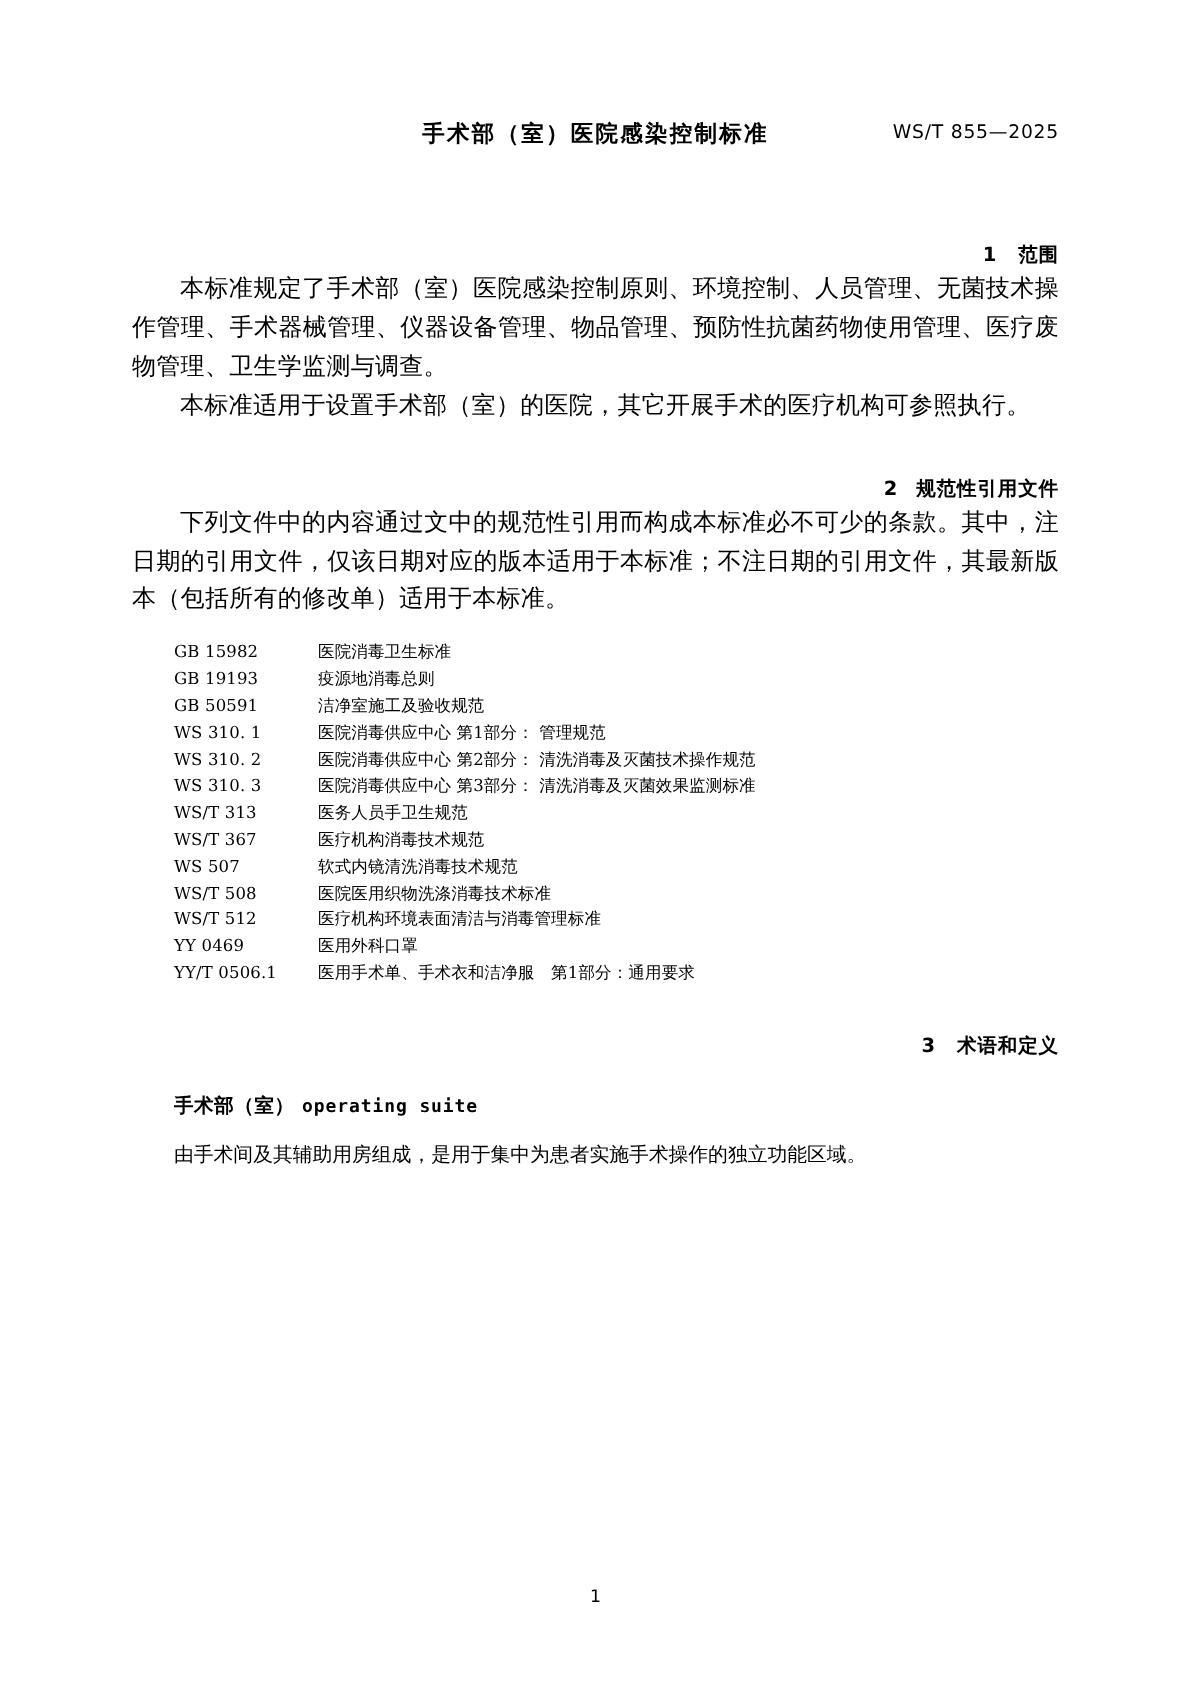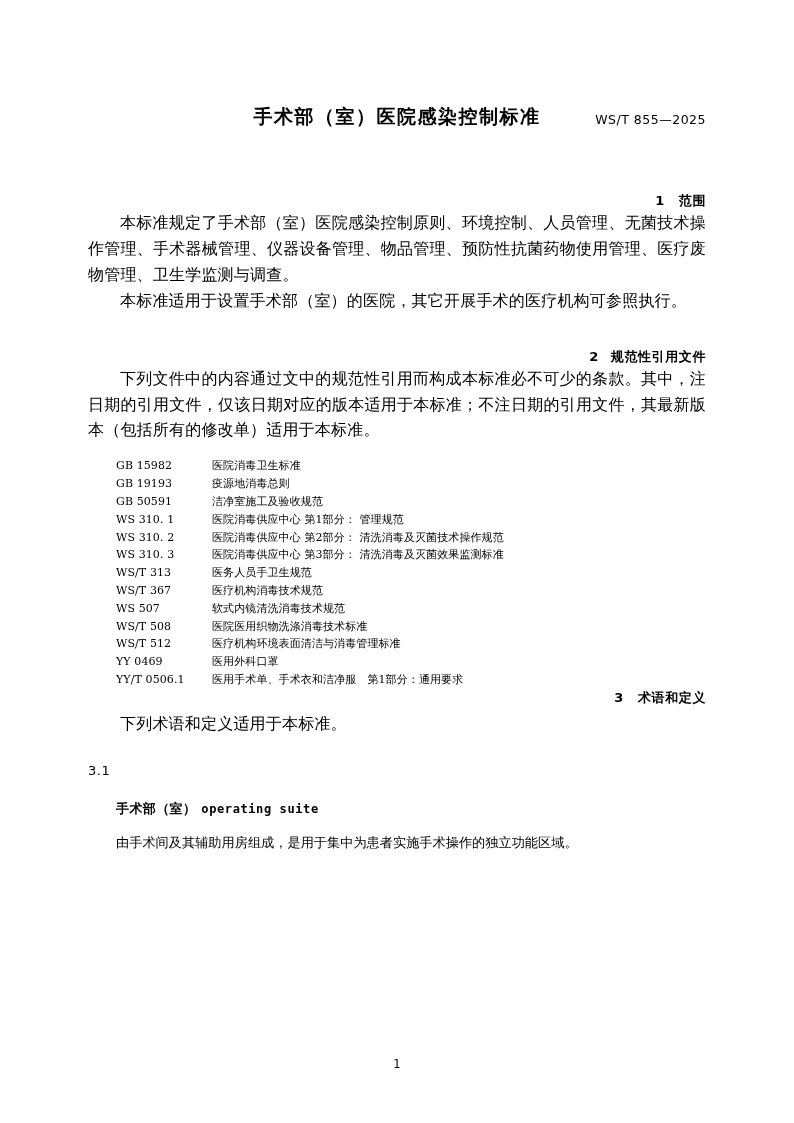--- a/index.html
+++ b/index.html
@@ -17,47 +17,47 @@
   }
   .page {
     position: relative;
     width: 794px;
     height: 1123px;
     box-sizing: border-box;
     padding: 0 88px;
   }
   .header-code {
     position: absolute;
-    top: 112px;
+    top: 80px;
     right: 88px;
     font-family: "DejaVu Sans", "Liberation Sans", sans-serif;
     font-size: 12.5px;
     letter-spacing: 0.5px;
     color: #000;
   }
   .doc-title {
     text-align: center;
     font-family: "DejaVu Sans", "Liberation Sans", sans-serif;
     font-weight: bold;
-    font-size: 19px;
+    font-size: 15px;
     letter-spacing: 1.5px;
     margin: 0;
-    padding-top: 104px;
+    padding-top: 80px;
   }
   .section-heading {
     font-family: "DejaVu Sans", "Liberation Sans", sans-serif;
     font-weight: bold;
     font-size: 13px;
     letter-spacing: 0.6px;
     margin: 0;
     text-align: right;
   }
   .sec1 { margin-top: 62px; }
   .sec2 { margin-top: 34px; }
-  .sec3 { }
+  .sec3 { margin-top: 30px; }
   .num-gap-1 { display: inline-block; width: 14px; }
   .num-gap-2 { display: inline-block; width: 12px; }
 
   p.body-text {
     font-size: 16px;
     line-height: 1.62;
     margin: 0;
     text-align: justify;
     letter-spacing: 0.2px;
   }
@@ -154,23 +154,21 @@
     <li><span class="ref-code">WS 507</span><span class="ref-name">软式内镜清洗消毒技术规范</span></li>
     <li><span class="ref-code">WS/T 508</span><span class="ref-name">医院医用织物洗涤消毒技术标准</span></li>
     <li><span class="ref-code">WS/T 512</span><span class="ref-name">医疗机构环境表面清洁与消毒管理标准</span></li>
     <li><span class="ref-code">YY 0469</span><span class="ref-name">医用外科口罩</span></li>
     <li><span class="ref-code">YY/T 0506.1</span><span class="ref-name">医用手术单、手术衣和洁净服　第1部分：通用要求</span></li>
   </ul>
 
   <div class="section-heading sec3">
     <span>3</span><span class="num-gap-1"></span><span>术语和定义</span>
   </div>
-  <p class="body-text indent" style="margin-top:4px">下列术语和定义适用于本标准。</p>
 
-  <p class="term-num sp-3-1">3.1</p>
   <p class="term-name">
     <span>手术部（室）</span>
     <span class="term-en">operating suite</span>
   </p>
   <p class="term-def">由手术间及其辅助用房组成，是用于集中为患者实施手术操作的独立功能区域。</p>
 
 
   <div class="page-number">1</div>
 </div>
 

